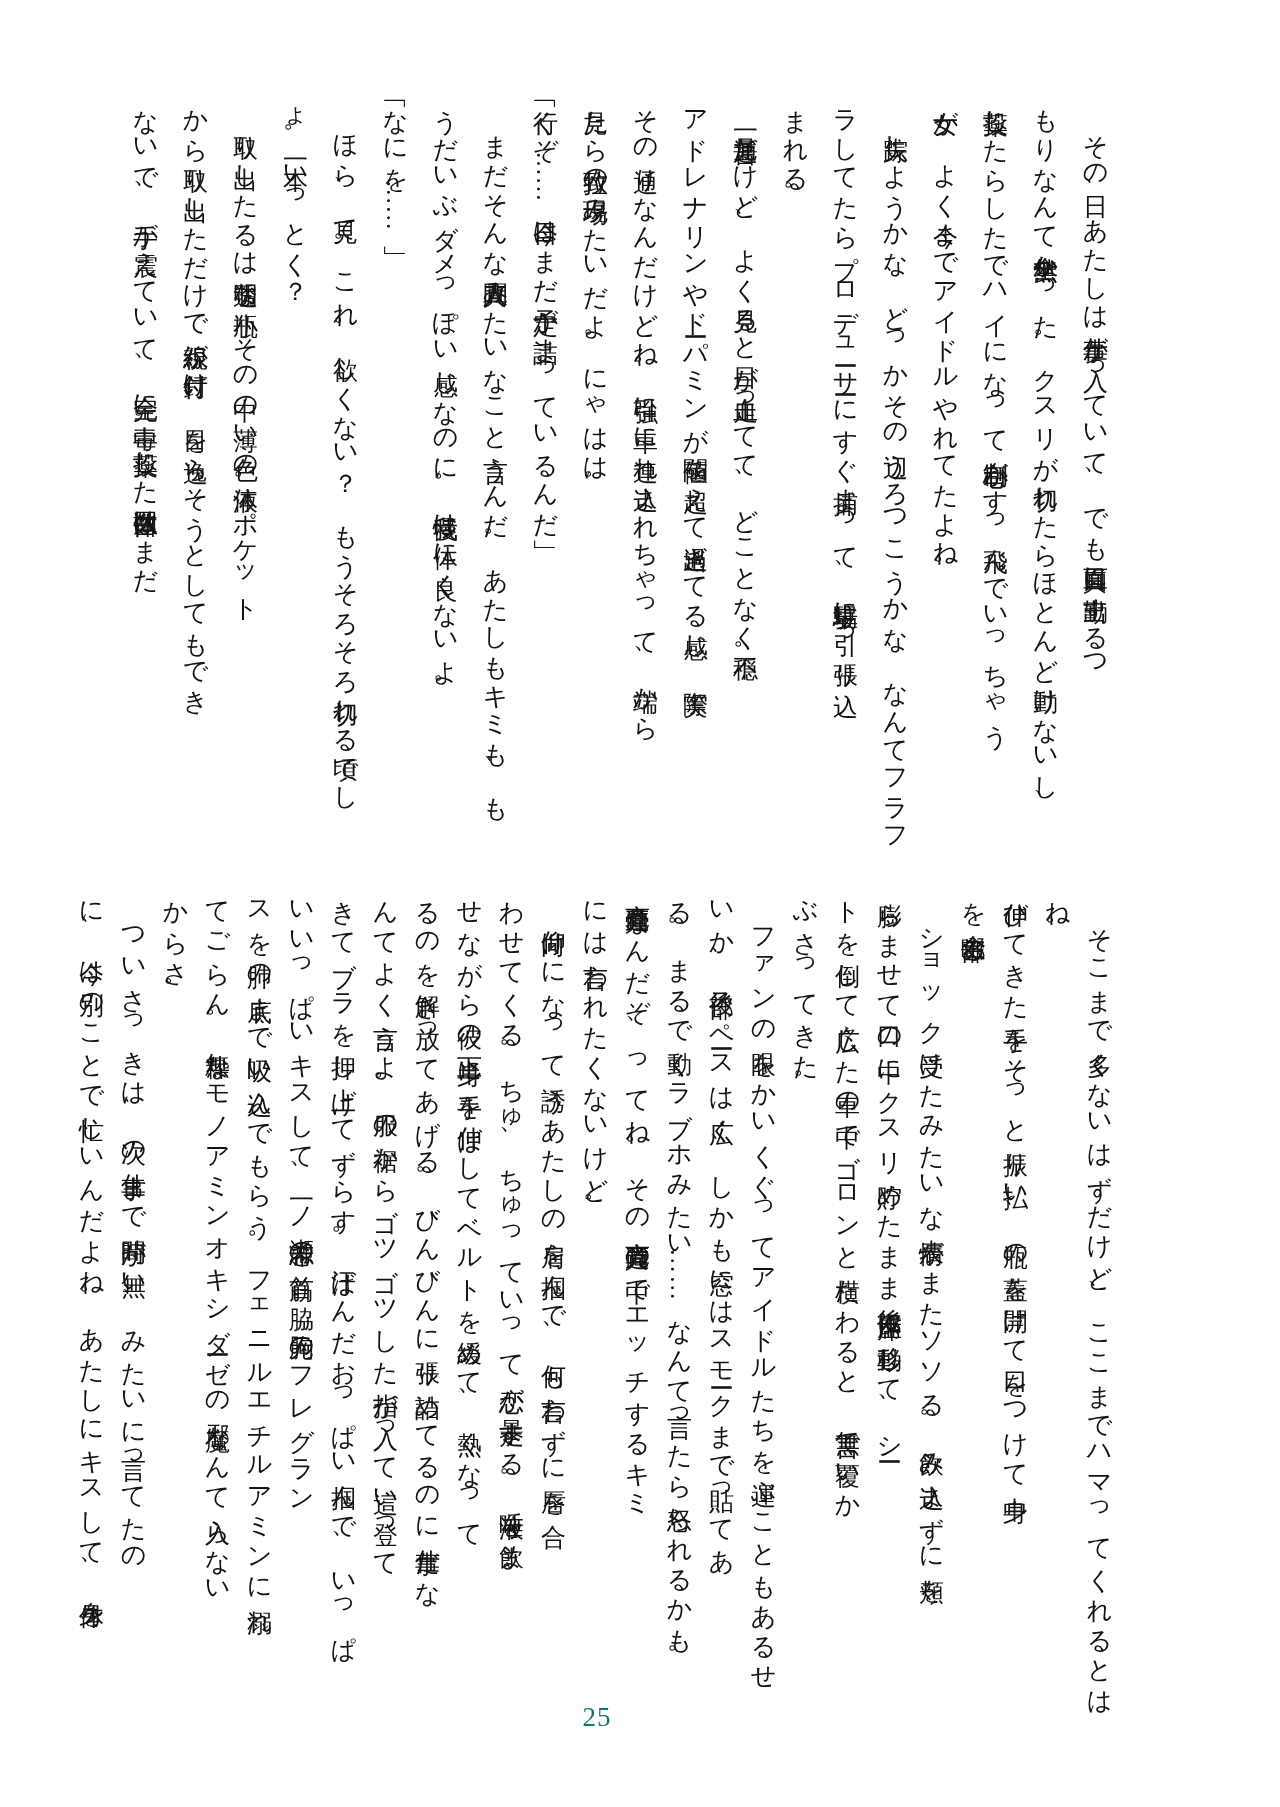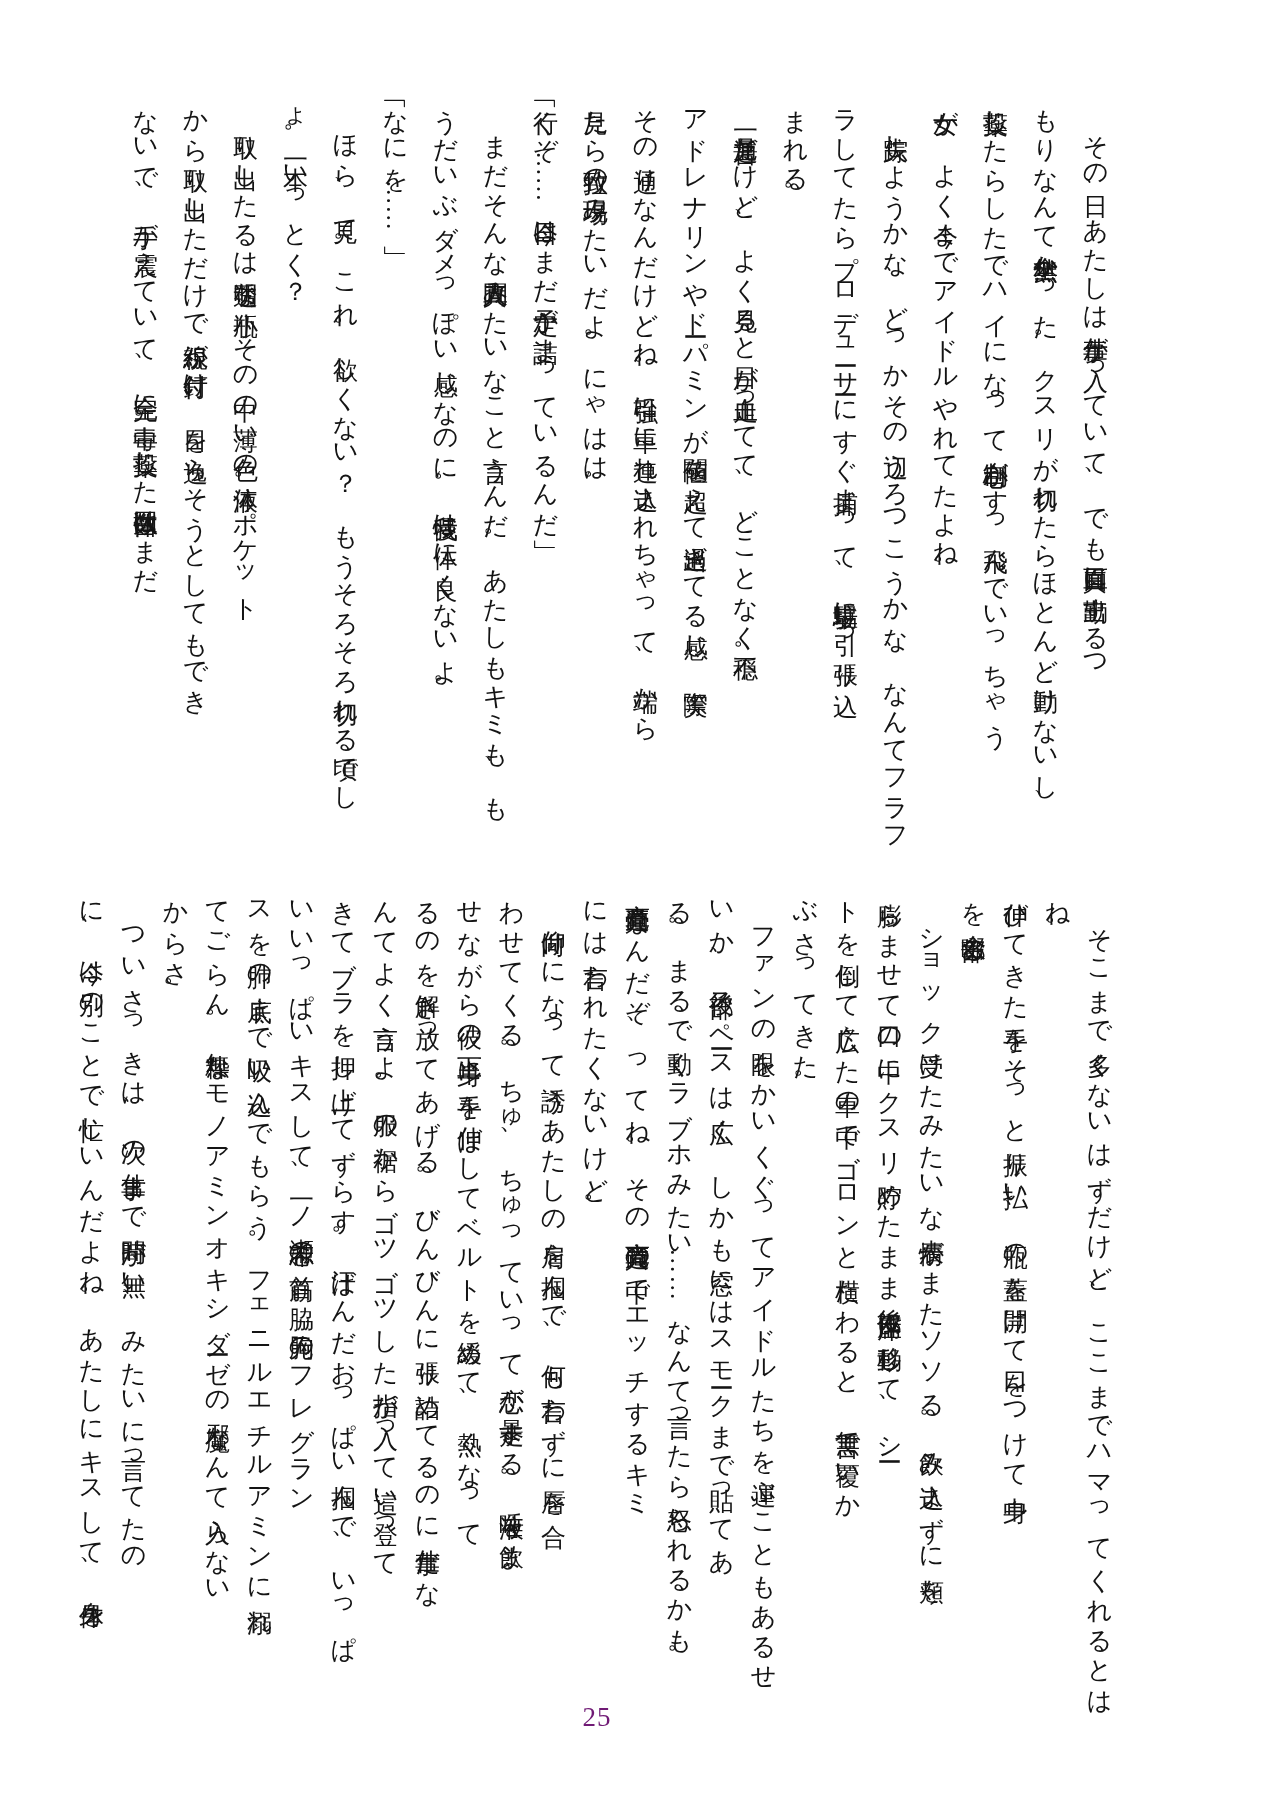--- a/index.html
+++ b/index.html
@@ -45,21 +45,21 @@
     padding: 0;
   }
   #page-number {
     position: absolute;
     top: 1702px;
     left: 557px;
     width: 80px;
     text-align: center;
     font-size: 27px;
     letter-spacing: 1px;
-    color: #701a75;
+    color: #0f766e;
   }
 </style>
 </head>
 <body>
 
 <div id="page">
   <div id="block-top" class="vblock">
       <div class="line">　その日、あたしは仕事が入っていて、でも真面目に出勤するつ</div>
       <div class="line">もりなんて全然無かった。クスリが切れたらほとんど動けないし、</div>
       <div class="line">投薬したらしたでハイになって自制心がすっ飛んでいっちゃう</div>

